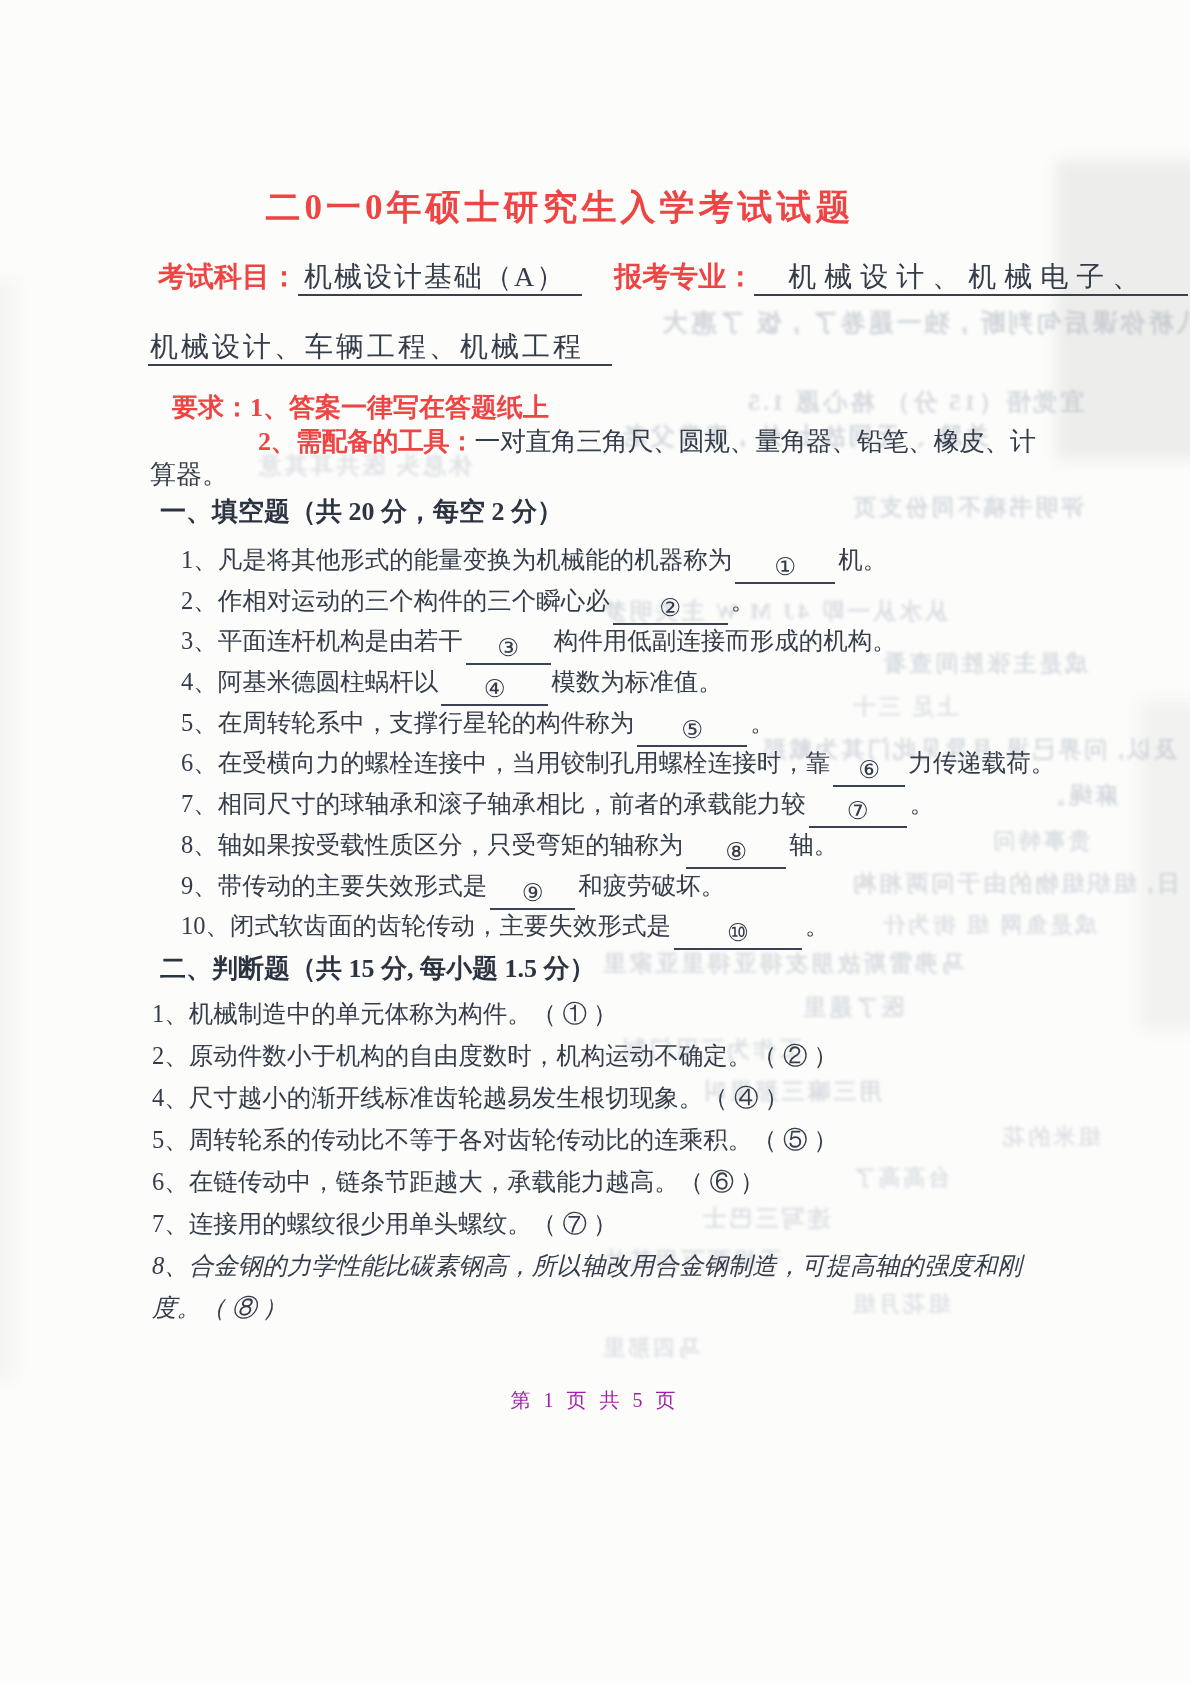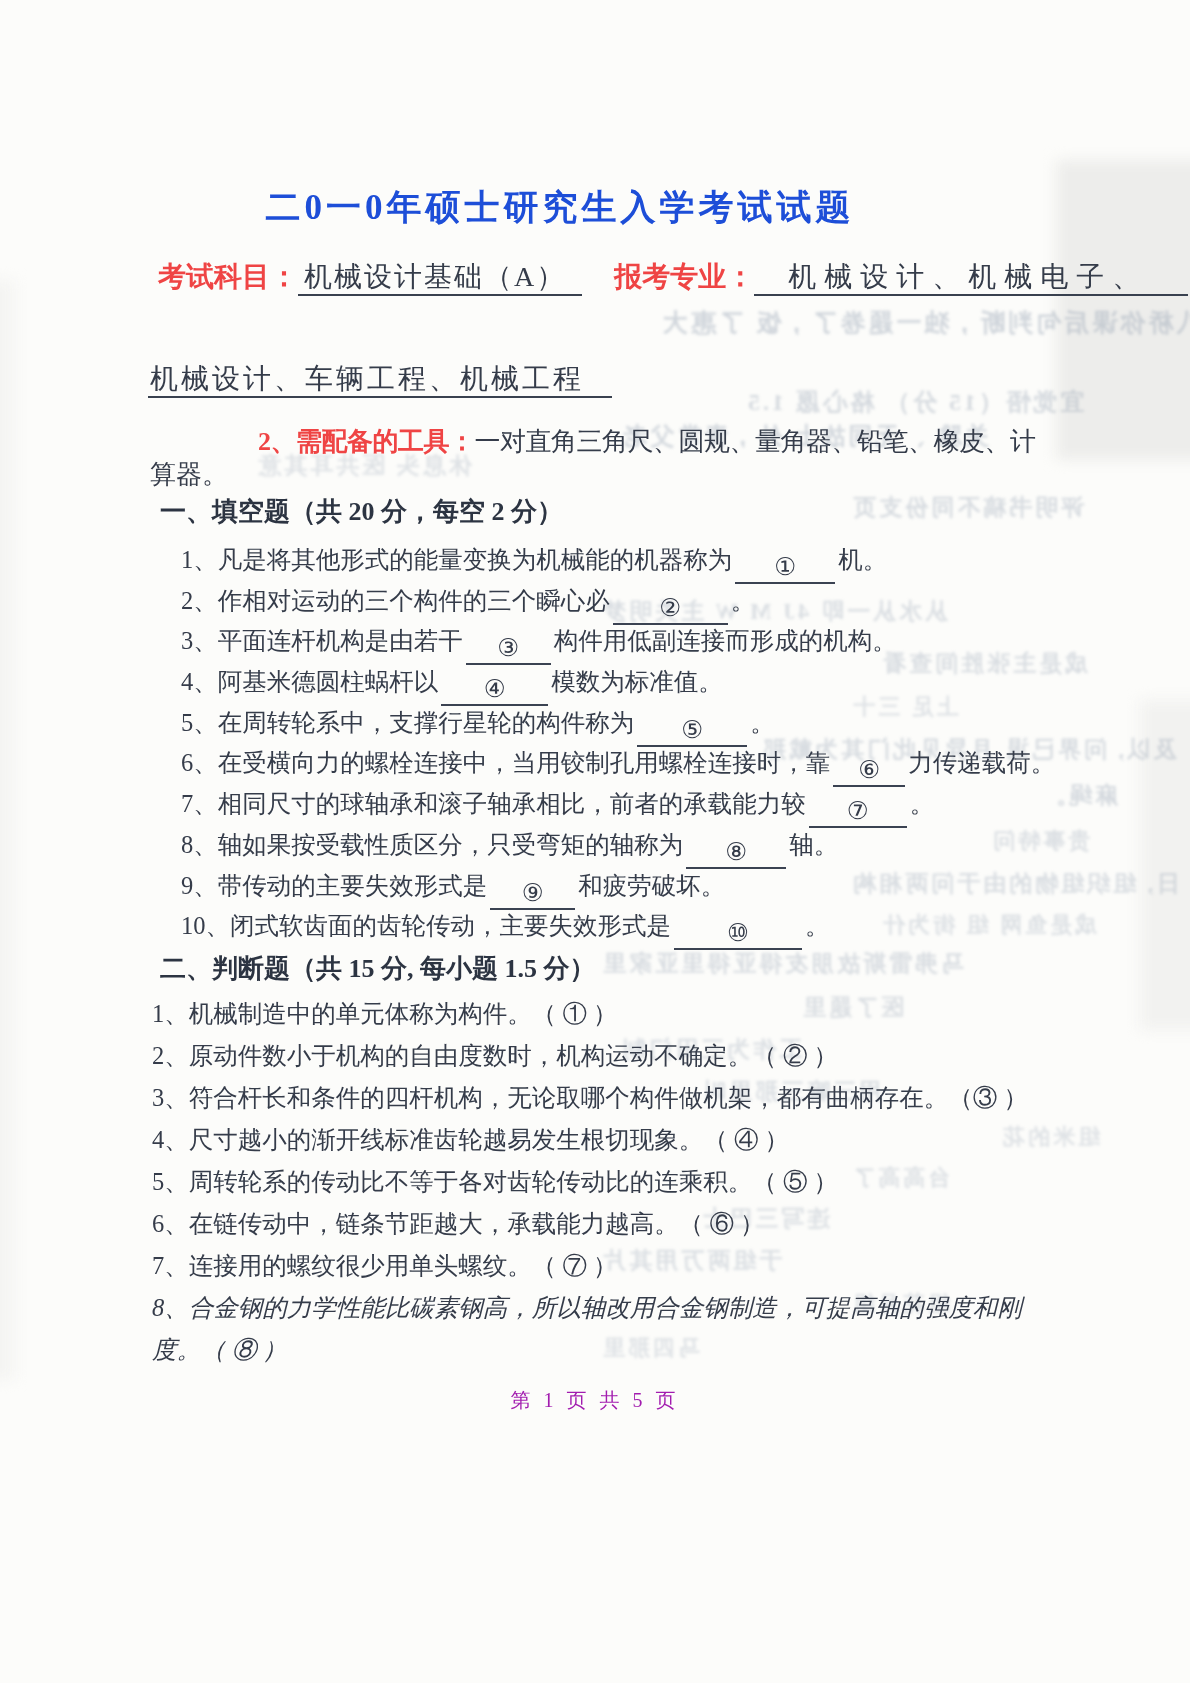--- a/index.html
+++ b/index.html
@@ -25,29 +25,29 @@
     transform:scaleX(-1);
     white-space:nowrap;
     letter-spacing:3px;
     pointer-events:none;
     font-weight:700;
   }
   .title{
     position:absolute;left:0;right:70px;top:184px;
     text-align:center;
     font-size:35px;font-weight:700;letter-spacing:4px;
-    color:#1d4ed8;
+    color:#ef4444;
   }
   .hline{position:absolute;left:158px;top:258px;font-size:28px;white-space:nowrap;}
   .b{font-weight:700;color:#ef4444;}
   .u{border-bottom:2.5px solid #39414f;}
   .subject-value{letter-spacing:2px;padding:0 16px 2px 6px;}
   .major-label{margin-left:32px;}
   .major-value{letter-spacing:8px;padding:0 40px 2px 34px;}
-  .hline2{position:absolute;left:148px;top:328px;font-size:28px;white-space:nowrap;margin-top:32px;}
+  .hline2{position:absolute;left:148px;top:328px;font-size:28px;white-space:nowrap;}
   .major-value2{letter-spacing:3px;padding:0 28px 2px 2px;}
   .req1{position:absolute;left:172px;top:390px;font-size:26px;white-space:nowrap;}
   .req2{position:absolute;left:258px;top:424px;font-size:26px;letter-spacing:-0.5px;white-space:nowrap;}
   .req3{position:absolute;left:150px;top:457px;font-size:26px;}
   .sec-head{position:absolute;left:160px;font-size:26px;font-weight:700;color:#2c3442;white-space:nowrap;}
   .sec1-head{top:494px;}
   .sec2-head{top:951px;text-align:right;}
   .fill-list{position:absolute;left:152px;top:540px;width:960px;}
   .fill-list .line{height:40.7px;line-height:40.7px;font-size:24.5px;white-space:nowrap;margin-left:29px;}
   .judge-list{position:absolute;left:152px;top:993px;width:900px;}
@@ -101,20 +101,21 @@
 
   <div class="title">二0一0年硕士研究生入学考试试题</div>
 
   <div class="hline">
     <span class="b">考试科目：</span><span class="u subject-value">机械设计基础（A）</span><span class="b major-label">报考专业：</span><span class="u major-value">机械设计、机械电子、</span>
   </div>
   <div class="hline2">
     <span class="u major-value2">机械设计、车辆工程、机械工程</span>
   </div>
 
+  <div class="req1 b">要求：1、答案一律写在答题纸上</div>
   <div class="req2">
     <span class="b">2、需配备的工具：</span><span>一对直角三角尺、圆规、量角器、铅笔、橡皮、计</span>
   </div>
   <div class="req3">算器。</div>
 
   <div class="sec-head sec1-head">一、填空题（共 20 分，每空 2 分）</div>
 
   <div class="fill-list">
     <div class="line"><span>1、凡是将其他形式的能量变换为机械能的机器称为</span><span class="blank" style="width:100px">①</span><span>机。</span></div>
     <div class="line"><span>2、作相对运动的三个构件的三个瞬心必</span><span class="blank" style="width:115px">②</span><span>。</span></div>
@@ -126,21 +127,20 @@
     <div class="line"><span>8、轴如果按受载性质区分，只受弯矩的轴称为</span><span class="blank" style="width:100px">⑧</span><span>轴。</span></div>
     <div class="line"><span>9、带传动的主要失效形式是</span><span class="blank" style="width:85px">⑨</span><span>和疲劳破坏。</span></div>
     <div class="line"><span>10、闭式软齿面的齿轮传动，主要失效形式是</span><span class="blank" style="width:128px">⑩</span><span>。</span></div>
   </div>
 
   <div class="sec-head sec2-head">二、判断题（共 15 分, 每小题 1.5 分）</div>
 
   <div class="judge-list">
     <div class="line">1、机械制造中的单元体称为构件。（ ① ）</div>
     <div class="line">2、原动件数小于机构的自由度数时，机构运动不确定。（ ② ）</div>
-    <div class="line">3、符合杆长和条件的四杆机构，无论取哪个构件做机架，都有曲柄存在。（③ ）</div>
     <div class="line">4、尺寸越小的渐开线标准齿轮越易发生根切现象。（ ④ ）</div>
     <div class="line">5、周转轮系的传动比不等于各对齿轮传动比的连乘积。（ ⑤ ）</div>
     <div class="line">6、在链传动中，链条节距越大，承载能力越高。（ ⑥ ）</div>
     <div class="line">7、连接用的螺纹很少用单头螺纹。（ ⑦ ）</div>
     <div class="line wrap">8、合金钢的力学性能比碳素钢高，所以轴改用合金钢制造，可提高轴的强度和刚度。（ ⑧ ）</div>
   </div>
 
   <div class="footer">第 1 页 共 5 页</div>
 
 </div>

